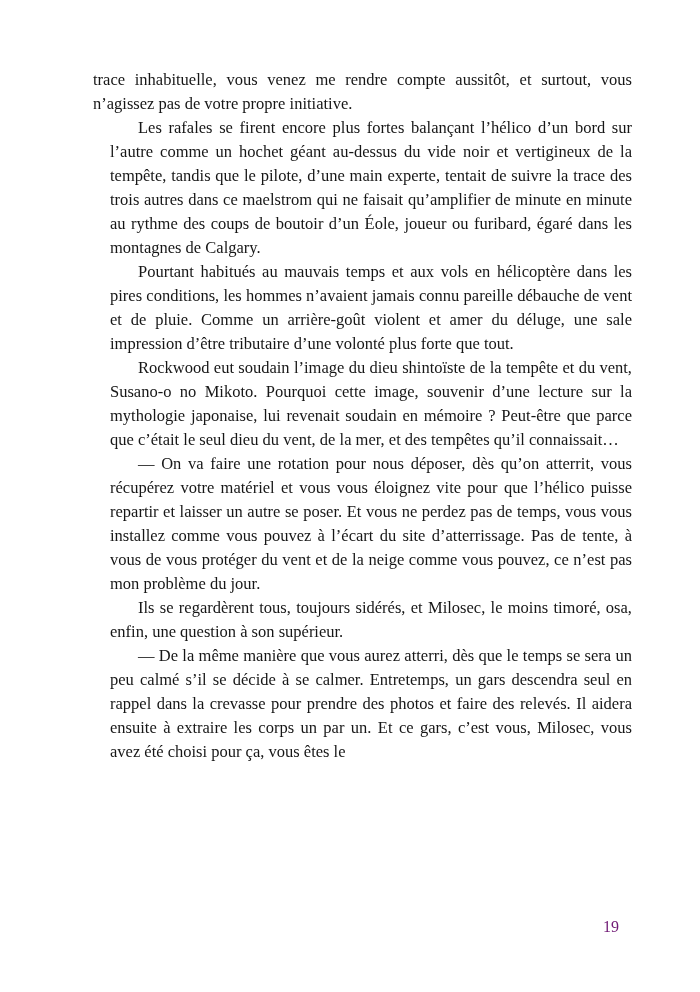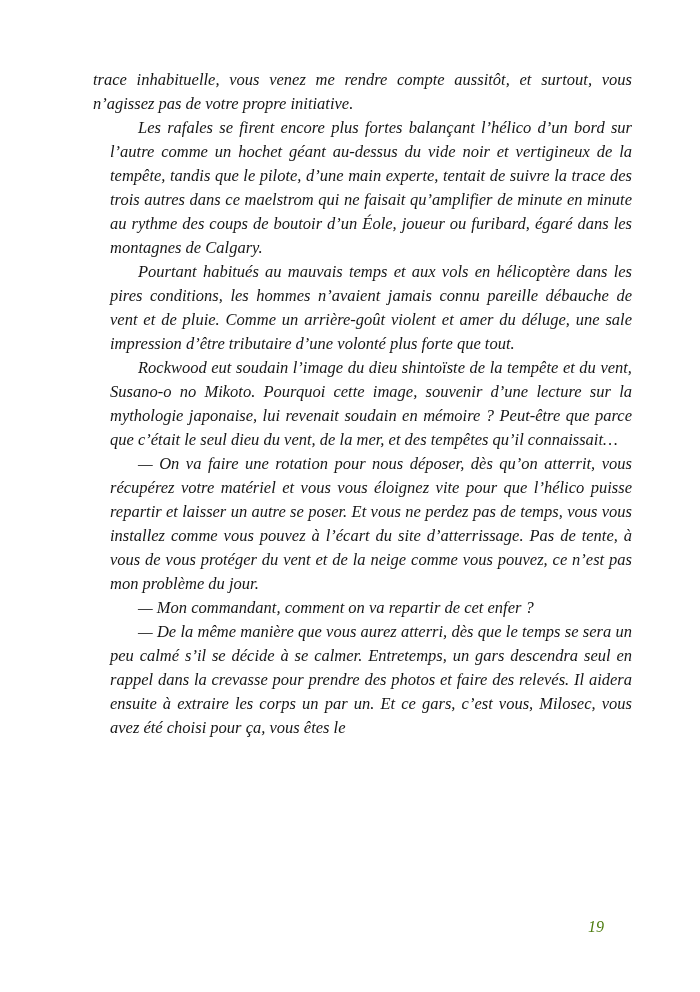--- a/index.html
+++ b/index.html
@@ -10,48 +10,47 @@
     position: relative;
     font-family: "Liberation Serif", serif;
     color: #161616;
     overflow: hidden;
   }
   .page {
     position: absolute;
     inset: 0;
     background: #ffffff;
     padding: 68px 68px 0 93px;
-    font-style: italic;
   }
   .text-block p {
     font-size: 16.5px;
     line-height: 24px;
     text-align: justify;
     text-justify: inter-word;
     color: #161616;
   }
   .text-block p.indent {
     text-indent: 28px;
     margin-left: 17px;
   }
   .page-number {
     position: absolute;
-    right: 96px;
+    right: 81px;
     bottom: 56px;
     font-size: 16px;
-    color: #4d7c0f;
+    color: #701a75;
   }
 </style>
 </head>
 <body>
 
 <div class="page">
   <div class="text-block">
     <p>trace inhabituelle, vous venez me rendre compte aussitôt, et surtout, vous n’agissez pas de votre propre initiative.</p>
     <p class="indent">Les rafales se firent encore plus fortes balançant l’hélico d’un bord sur l’autre comme un hochet géant au-dessus du vide noir et vertigineux de la tempête, tandis que le pilote, d’une main experte, tentait de suivre la trace des trois autres dans ce maelstrom qui ne faisait qu’amplifier de minute en minute au rythme des coups de boutoir d’un Éole, joueur ou furibard, égaré dans les montagnes de Calgary.</p>
     <p class="indent">Pourtant habitués au mauvais temps et aux vols en hélicoptère dans les pires conditions, les hommes n’avaient jamais connu pareille débauche de vent et de pluie. Comme un arrière-goût violent et amer du déluge, une sale impression d’être tributaire d’une volonté plus forte que tout.</p>
     <p class="indent">Rockwood eut soudain l’image du dieu shintoïste de la tempête et du vent, Susano-o no Mikoto. Pourquoi cette image, souvenir d’une lecture sur la mythologie japonaise, lui revenait soudain en mémoire ? Peut-être que parce que c’était le seul dieu du vent, de la mer, et des tempêtes qu’il connaissait…</p>
     <p class="indent">— On va faire une rotation pour nous déposer, dès qu’on atterrit, vous récupérez votre matériel et vous vous éloignez vite pour que l’hélico puisse repartir et laisser un autre se poser. Et vous ne perdez pas de temps, vous vous installez comme vous pouvez à l’écart du site d’atterrissage. Pas de tente, à vous de vous protéger du vent et de la neige comme vous pouvez, ce n’est pas mon problème du jour.</p>
-    <p class="indent">— Mon commandant, comment on va repartir de cet enfer ?</p>
+    <p class="indent">Ils se regardèrent tous, toujours sidérés, et Milosec, le moins timoré, osa, enfin, une question à son supérieur.</p>
     <p class="indent">— De la même manière que vous aurez atterri, dès que le temps se sera un peu calmé s’il se décide à se calmer. Entretemps, un gars descendra seul en rappel dans la crevasse pour prendre des photos et faire des relevés. Il aidera ensuite à extraire les corps un par un. Et ce gars, c’est vous, Milosec, vous avez été choisi pour ça, vous êtes le</p>
   </div>
   <div class="page-number">19</div>
 </div>
 
 </body></html>

